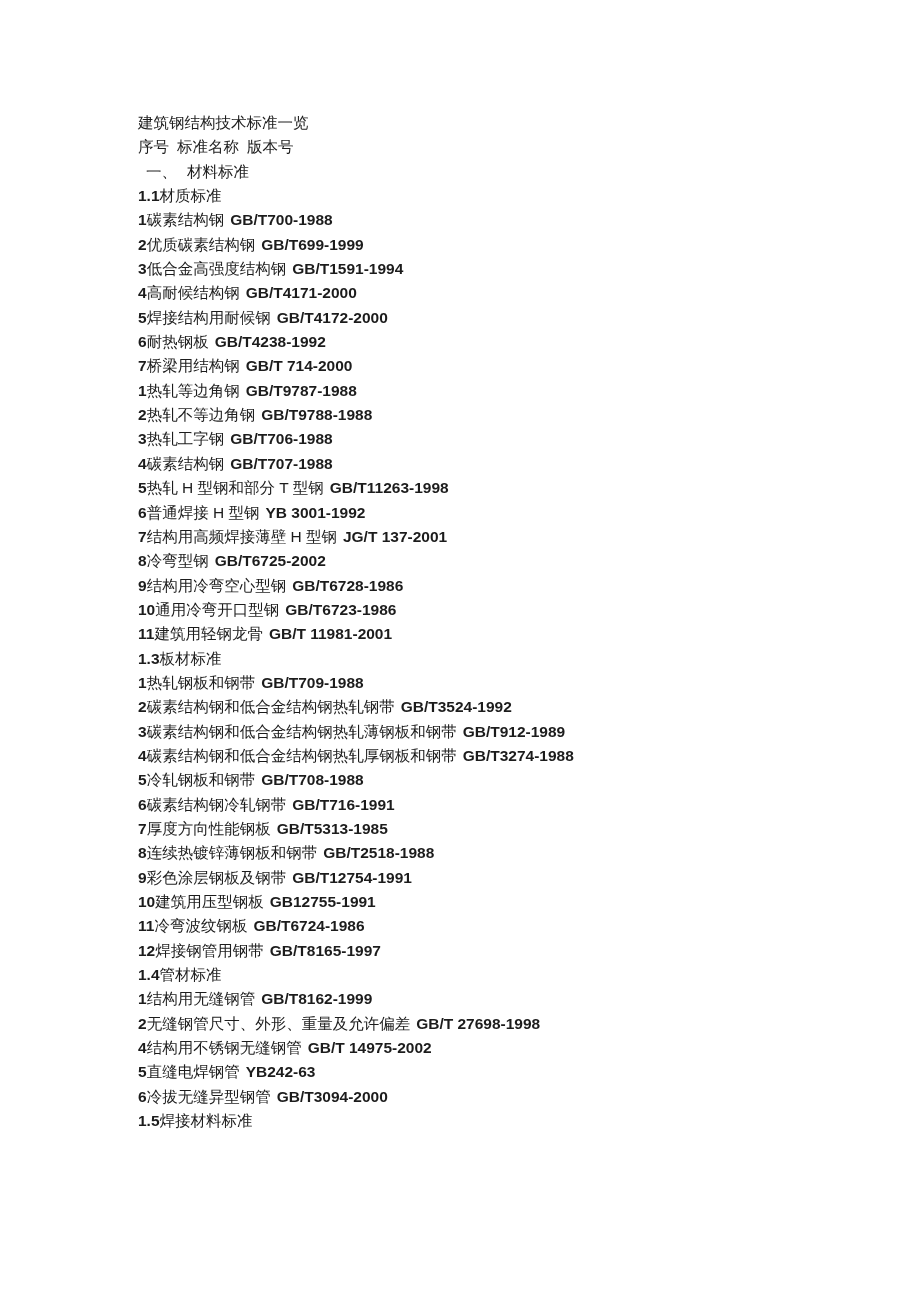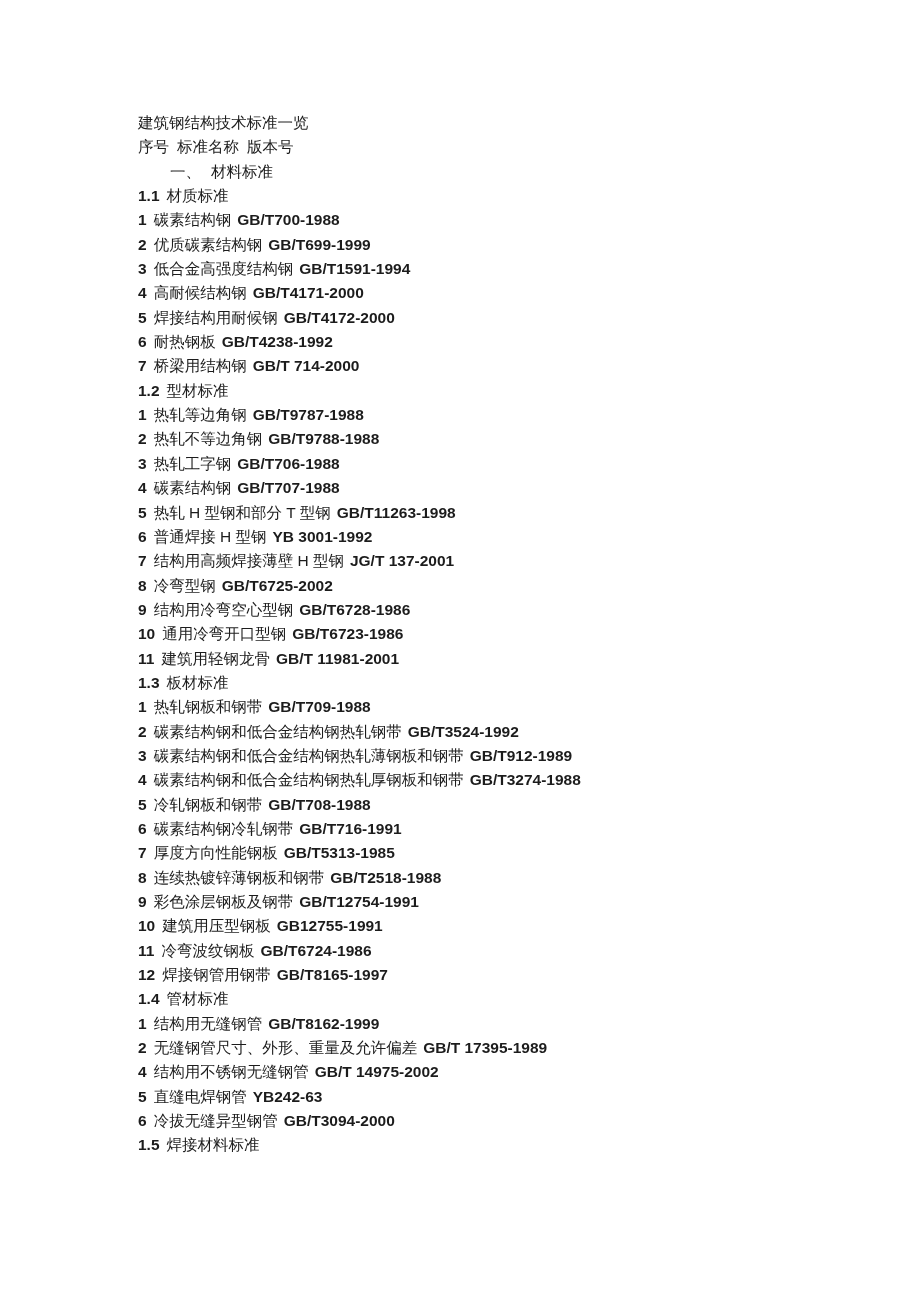--- a/index.html
+++ b/index.html
@@ -18,48 +18,47 @@
     position: absolute;
     left: 138px;
     top: 111px;
     color: #1c1c1c;
     font-family: "Liberation Sans", sans-serif;
     font-size: 15.5px;
     line-height: 24.35px;
     white-space: nowrap;
   }
   .line { height: 24.35px; }
-  .line.chapter { padding-left: 8px; margin-left: 24px; }
+  .line.chapter { padding-left: 8px; }
   .chap-num { margin-right: 10px; }
   .latin {
     font-family: "Liberation Sans", sans-serif;
     font-weight: 600;
   }
-  .num { margin-right: 7px; }
+  .num { }
   .code { margin-left: 6px; margin-top: 43px; }
   .columns .col { margin-right: 8px; text-align: center; }
   .cn { font-weight: 400; }
 </style>
 </head>
 <body>
 
 <div class="page">
   <div class="content" id="doc-lines">
       <div class="line title"><span class="cn">建筑钢结构技术标准一览</span></div>
       <div class="line columns"><span class="cn col">序号</span><span class="cn col">标准名称</span><span class="cn col">版本号</span></div>
       <div class="line chapter"><span class="cn chap-num">一、</span><span class="cn">材料标准</span></div>
       <div class="line section"><span class="latin num">1.1</span><span class="cn">材质标准</span></div>
       <div class="line item"><span class="latin num">1</span><span class="cn name">碳素结构钢</span><span class="latin code">GB/T700-1988</span></div>
       <div class="line item"><span class="latin num">2</span><span class="cn name">优质碳素结构钢</span><span class="latin code">GB/T699-1999</span></div>
       <div class="line item"><span class="latin num">3</span><span class="cn name">低合金高强度结构钢</span><span class="latin code">GB/T1591-1994</span></div>
       <div class="line item"><span class="latin num">4</span><span class="cn name">高耐候结构钢</span><span class="latin code">GB/T4171-2000</span></div>
       <div class="line item"><span class="latin num">5</span><span class="cn name">焊接结构用耐候钢</span><span class="latin code">GB/T4172-2000</span></div>
       <div class="line item"><span class="latin num">6</span><span class="cn name">耐热钢板</span><span class="latin code">GB/T4238-1992</span></div>
       <div class="line item"><span class="latin num">7</span><span class="cn name">桥梁用结构钢</span><span class="latin code">GB/T 714-2000</span></div>
-      <div class="line section"><span class="latin num">1.2</span><span class="cn">型材标准</span></div>
       <div class="line item"><span class="latin num">1</span><span class="cn name">热轧等边角钢</span><span class="latin code">GB/T9787-1988</span></div>
       <div class="line item"><span class="latin num">2</span><span class="cn name">热轧不等边角钢</span><span class="latin code">GB/T9788-1988</span></div>
       <div class="line item"><span class="latin num">3</span><span class="cn name">热轧工字钢</span><span class="latin code">GB/T706-1988</span></div>
       <div class="line item"><span class="latin num">4</span><span class="cn name">碳素结构钢</span><span class="latin code">GB/T707-1988</span></div>
       <div class="line item"><span class="latin num">5</span><span class="cn name">热轧 H 型钢和部分 T 型钢</span><span class="latin code">GB/T11263-1998</span></div>
       <div class="line item"><span class="latin num">6</span><span class="cn name">普通焊接 H 型钢</span><span class="latin code">YB 3001-1992</span></div>
       <div class="line item"><span class="latin num">7</span><span class="cn name">结构用高频焊接薄壁 H 型钢</span><span class="latin code">JG/T 137-2001</span></div>
       <div class="line item"><span class="latin num">8</span><span class="cn name">冷弯型钢</span><span class="latin code">GB/T6725-2002</span></div>
       <div class="line item"><span class="latin num">9</span><span class="cn name">结构用冷弯空心型钢</span><span class="latin code">GB/T6728-1986</span></div>
       <div class="line item"><span class="latin num">10</span><span class="cn name">通用冷弯开口型钢</span><span class="latin code">GB/T6723-1986</span></div>
@@ -72,19 +71,19 @@
       <div class="line item"><span class="latin num">5</span><span class="cn name">冷轧钢板和钢带</span><span class="latin code">GB/T708-1988</span></div>
       <div class="line item"><span class="latin num">6</span><span class="cn name">碳素结构钢冷轧钢带</span><span class="latin code">GB/T716-1991</span></div>
       <div class="line item"><span class="latin num">7</span><span class="cn name">厚度方向性能钢板</span><span class="latin code">GB/T5313-1985</span></div>
       <div class="line item"><span class="latin num">8</span><span class="cn name">连续热镀锌薄钢板和钢带</span><span class="latin code">GB/T2518-1988</span></div>
       <div class="line item"><span class="latin num">9</span><span class="cn name">彩色涂层钢板及钢带</span><span class="latin code">GB/T12754-1991</span></div>
       <div class="line item"><span class="latin num">10</span><span class="cn name">建筑用压型钢板</span><span class="latin code">GB12755-1991</span></div>
       <div class="line item"><span class="latin num">11</span><span class="cn name">冷弯波纹钢板</span><span class="latin code">GB/T6724-1986</span></div>
       <div class="line item"><span class="latin num">12</span><span class="cn name">焊接钢管用钢带</span><span class="latin code">GB/T8165-1997</span></div>
       <div class="line section"><span class="latin num">1.4</span><span class="cn">管材标准</span></div>
       <div class="line item"><span class="latin num">1</span><span class="cn name">结构用无缝钢管</span><span class="latin code">GB/T8162-1999</span></div>
-      <div class="line item"><span class="latin num">2</span><span class="cn name">无缝钢管尺寸、外形、重量及允许偏差</span><span class="latin code">GB/T 17395-1989</span></div>
+      <div class="line item"><span class="latin num">2</span><span class="cn name">无缝钢管尺寸、外形、重量及允许偏差</span><span class="latin code">GB/T 27698-1998</span></div>
       <div class="line item"><span class="latin num">4</span><span class="cn name">结构用不锈钢无缝钢管</span><span class="latin code">GB/T 14975-2002</span></div>
       <div class="line item"><span class="latin num">5</span><span class="cn name">直缝电焊钢管</span><span class="latin code">YB242-63</span></div>
       <div class="line item"><span class="latin num">6</span><span class="cn name">冷拔无缝异型钢管</span><span class="latin code">GB/T3094-2000</span></div>
       <div class="line section"><span class="latin num">1.5</span><span class="cn">焊接材料标准</span></div>
     </div>
 </div>
 
 </body></html>

